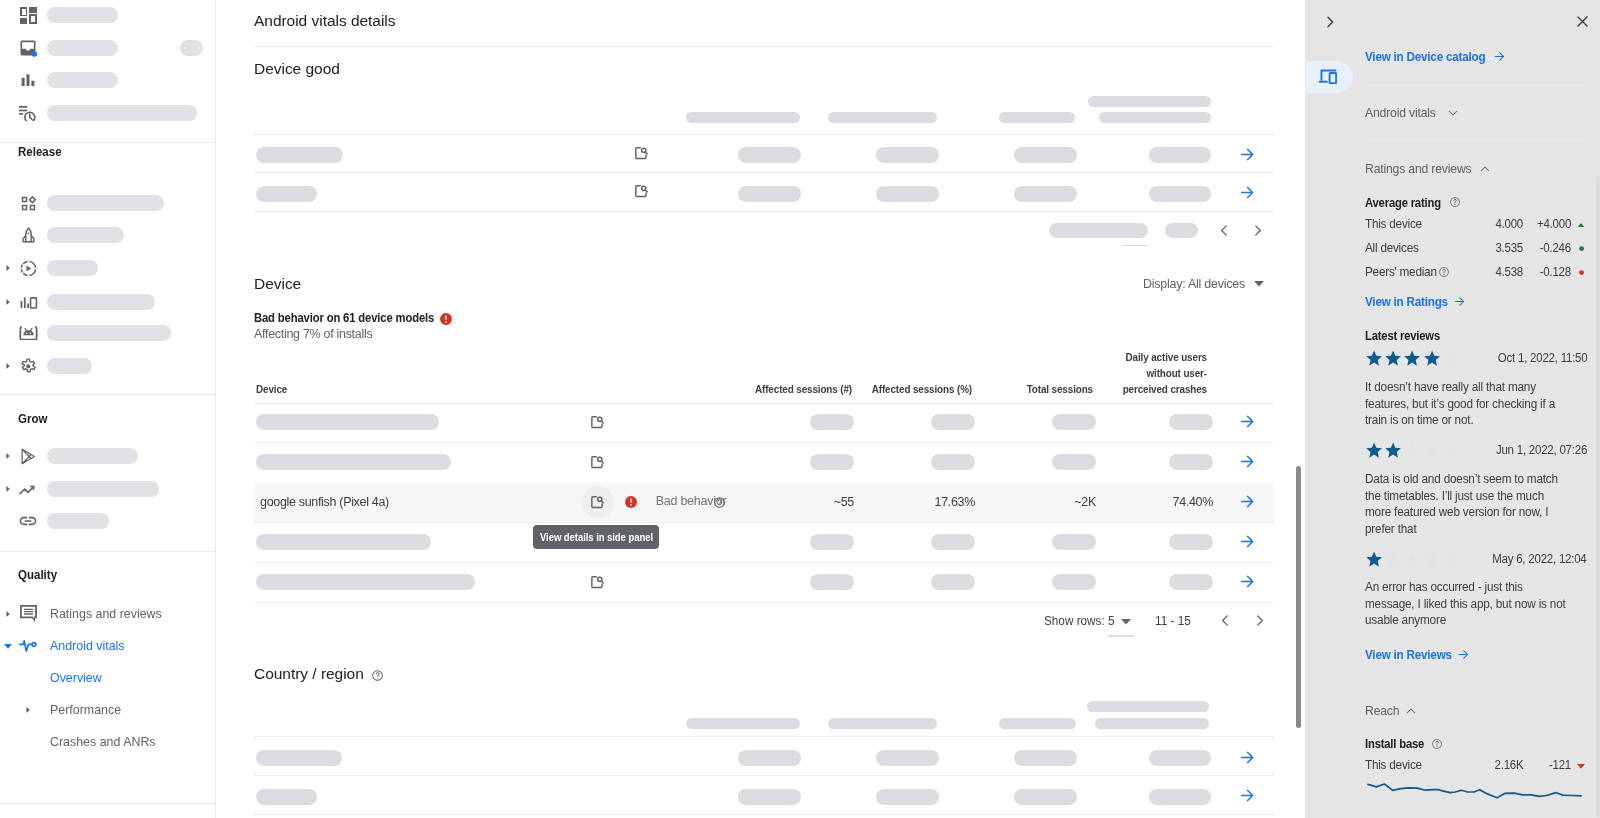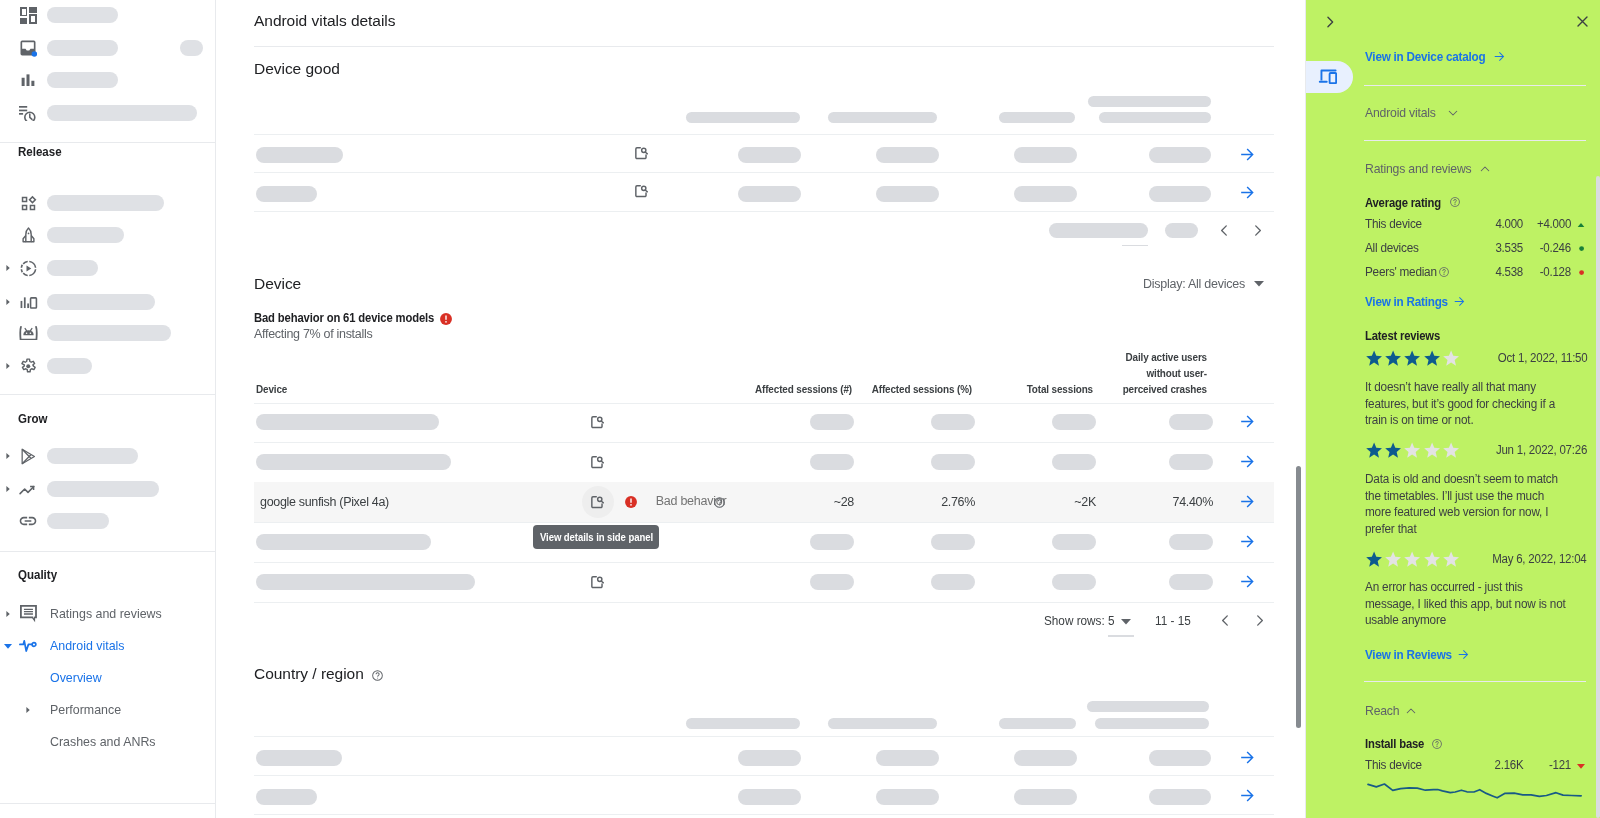--- a/index.html
+++ b/index.html
@@ -42,21 +42,21 @@
 .ttxt{display:inline-block;-webkit-font-smoothing:antialiased;transform:scaleX(.87);transform-origin:0 50%;margin-left:7px;}
 
 
 
 .sqb{transform:scaleX(.9);transform-origin:0 50%;display:inline-block;}
 .sqr{transform:scaleX(.94);transform-origin:0 50%;display:inline-block;}
 .sqr-r{transform:scaleX(.92);transform-origin:100% 50%;display:inline-block;}
 .sqn{transform:scaleX(.955);transform-origin:0 50%;display:inline-block;}
 
 
-#panel{position:absolute;left:1305px;top:0;width:295px;height:818px;background:#bef264;border-left:1px solid #e8eaed;overflow:hidden;}
+#panel{position:absolute;left:1305px;top:0;width:295px;height:818px;background:#e5e5e5;border-left:1px solid #e8eaed;overflow:hidden;}
 .p-link{position:absolute;font-size:13px;color:#1a73e8;font-weight:700;letter-spacing:-0.25px;text-decoration:none;white-space:nowrap;}
 .p-div{position:absolute;height:1px;background:#e8eaed;}
 .p-sec{position:absolute;font-size:13px;color:#5f6368;letter-spacing:-0.2px;white-space:nowrap;}
 .p-lbl{position:absolute;font-size:12.5px;font-weight:700;color:#202124;letter-spacing:-0.2px;white-space:nowrap;}
 .p-row{position:absolute;font-size:12.5px;color:#3c4043;letter-spacing:-0.25px;white-space:nowrap;}
 .p-num{position:absolute;font-size:12.5px;color:#3c4043;text-align:right;letter-spacing:-0.25px;white-space:nowrap;}
 .p-rev{position:absolute;font-size:12.5px;color:#3c4043;line-height:16.6px;letter-spacing:-0.2px;}
 .spark{position:absolute;overflow:visible;}
 </style>
 </head>
@@ -402,22 +402,22 @@
         </span>
         <span style="position:absolute;left:32px;top:-1px;font-size:12.5px;color:#737373;letter-spacing:-0.25px;white-space:nowrap">Bad behavior</span>
         <span style="position:absolute;left:89px;top:1px;display:flex">
           <svg width="13" height="13" viewBox="0 0 24 24">
             <path fill="#5f6368" d="M12 2.2A9.8 9.8 0 1 0 12 21.8 9.8 9.8 0 0 0 12 2.2zm0 17.85a8.05 8.05 0 1 1 0-16.1 8.05 8.05 0 0 1 0 16.1z"></path>
             <path fill="#5f6368" d="M12.15 6.2c-1.95 0-3.5 1.45-3.62 3.3h1.72c.1-.95.9-1.68 1.9-1.68 1.05 0 1.9.85 1.9 1.9 0 .62-.3 1.05-.78 1.46l-.62.55c-.72.66-1.02 1.2-1.02 2.12v.45h1.72v-.34c0-.7.27-1.1.78-1.56l.62-.56c.72-.66 1.07-1.34 1.07-2.25 0-1.9-1.5-3.39-3.67-3.39z"></path>
             <rect x="11.26" y="15.95" width="1.75" height="1.8" rx="0.2" fill="#5f6368"></rect>
           </svg>
         </span>
       </div>
-<div class="cell" style="left:507px;top:495px;width:130px;text-align:right">~28</div>
-<div class="cell" style="left:628px;top:495px;width:130px;text-align:right">2.76%</div>
+<div class="cell" style="left:507px;top:495px;width:130px;text-align:right">~55</div>
+<div class="cell" style="left:628px;top:495px;width:130px;text-align:right">17.63%</div>
 <div class="cell" style="left:749px;top:495px;width:130px;text-align:right">~2K</div>
 <div class="cell" style="left:866px;top:495px;width:130px;text-align:right">74.40%</div>
 <span class="arrow-btn" style="left:1021px;top:492px"><svg width="19" height="19" viewBox="0 0 24 24">
           <path fill="#1a73e8" d="M12.2 4.4 10.9 5.7l5.4 5.4H4v1.8h12.3l-5.4 5.4 1.3 1.3 7.6-7.6z"></path>
         </svg></span>
 <div class="row-div" style="top:521.9px;left:37px;width:1020px"></div>
 <span class="sk" style="left:39px;top:533.8px;width:174.5px;height:16px;border-radius:8px"></span>
 <span class="srch" style="left:373.5px;top:535.8px">
         <svg width="13.2" height="13.2" viewBox="0 0 14 14">
           <path fill="none" stroke="#5f6368" stroke-width="1.55" stroke-linecap="round" stroke-linejoin="round" d="M5.6 0.9H2.1A1.2 1.2 0 0 0 0.9 2.1v9.0a1.2 1.2 0 0 0 1.2 1.2h8.4a1.2 1.2 0 0 0 1.2-1.2V8.4"></path>

